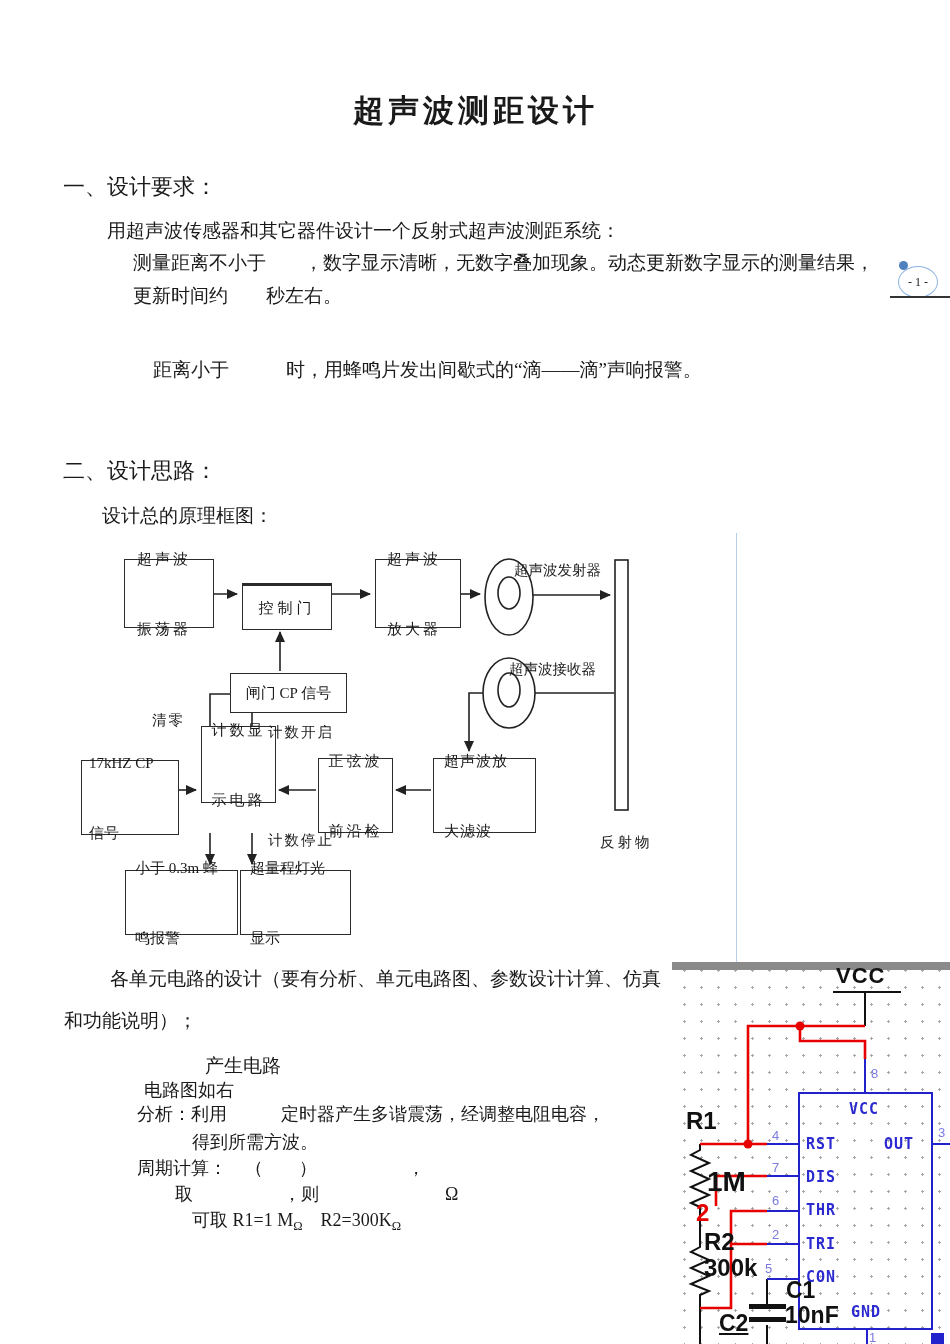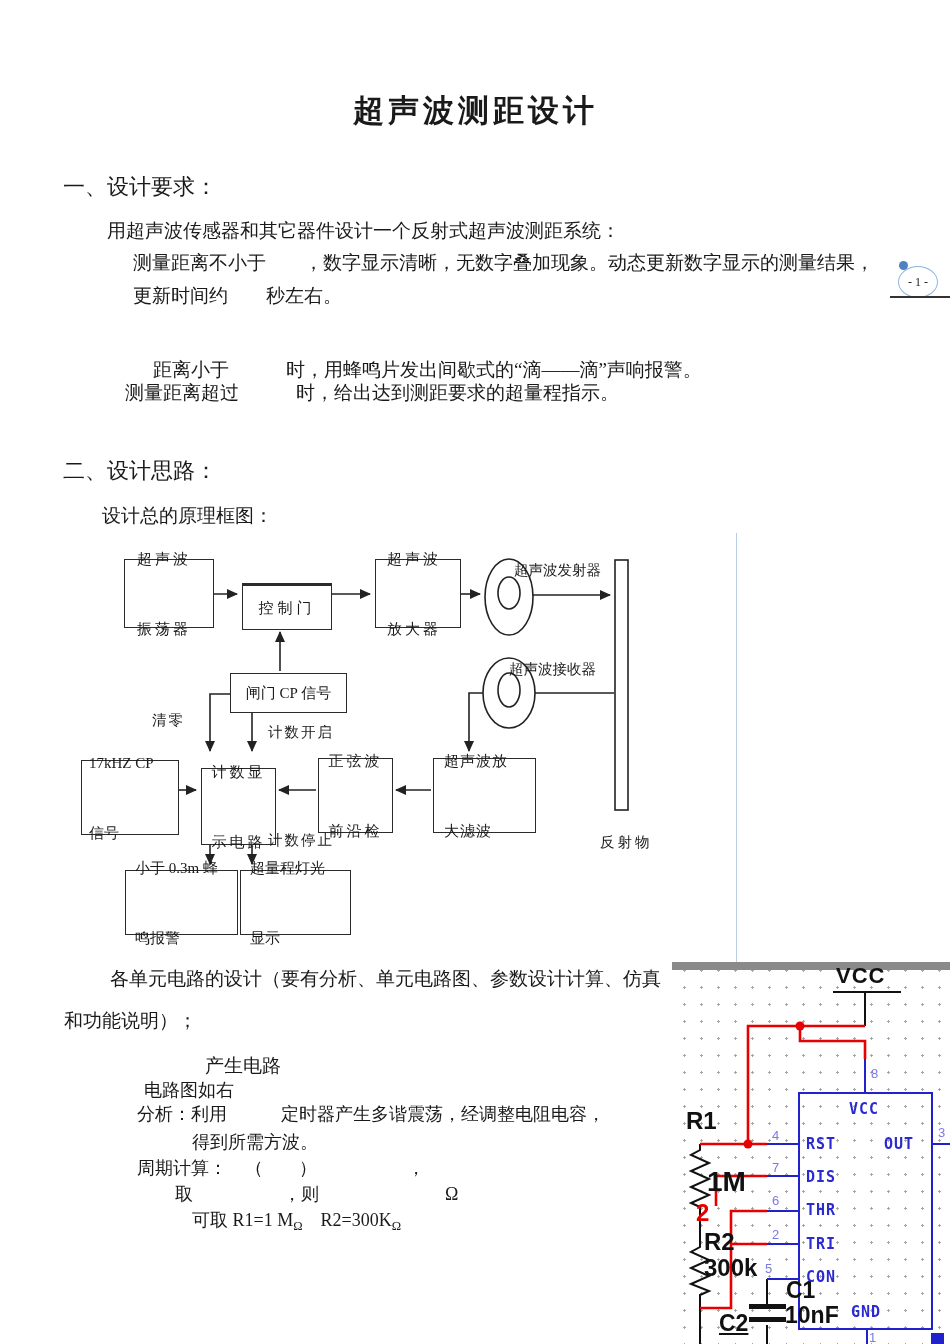--- a/index.html
+++ b/index.html
@@ -35,21 +35,20 @@
 
 <div id="page">
 
   <div class="t title" style="left:353px;top:92px;">超声波测距设计</div>
 
   <div class="t fs22" style="left:63px;top:173px;">一、设计要求：</div>
   <div class="t fs19" style="left:107px;top:219px;">用超声波传感器和其它器件设计一个反射式超声波测距系统：</div>
   <div class="t fs19" style="left:133px;top:251px;">测量距离不小于　　，数字显示清晰，无数字叠加现象。动态更新数字显示的测量结果，</div>
   <div class="t fs19" style="left:133px;top:284px;">更新时间约　　秒左右。</div>
   <div class="t fs19" style="left:125px;top:358px;margin-left:28px;">距离小于　　　时，用蜂鸣片发出间歇式的“滴——滴”声响报警。</div>
-  <div class="t fs19" style="left:125px;top:381px;">测量距离超过　　　时，给出达到测距要求的超量程指示。</div>
 
   <div class="badge-dot"></div>
   <div class="badge">- 1 -</div>
   <div class="badge-line"></div>
 
   <div class="t fs22" style="left:63px;top:457px;">二、设计思路：</div>
   <div class="t fs19" style="left:102px;top:504px;">设计总的原理框图：</div>
 
   <div class="vline"></div>
 
@@ -95,21 +94,21 @@
     <span>超声波</span>
     <span>放大器</span>
   </div>
   <div class="dbox center" style="left:230px;top:673px;width:115px;height:38px;">
     <span>闸门 CP 信号</span>
   </div>
   <div class="dbox" style="left:81px;top:760px;width:89px;height:73px;padding-left:7px;">
     <span>17kHZ CP</span>
     <span>信号</span>
   </div>
-  <div class="dbox center" style="left:201px;top:768px;width:73px;height:75px;letter-spacing:3px;">
+  <div class="dbox center" style="left:201px;top:726px;width:73px;height:75px;letter-spacing:3px;">
     <span>计数显</span>
     <span>示电路</span>
   </div>
   <div class="dbox center" style="left:318px;top:758px;width:73px;height:73px;letter-spacing:3px;">
     <span>正弦波</span>
     <span>前沿检</span>
   </div>
   <div class="dbox" style="left:433px;top:758px;width:91px;height:73px;padding-left:10px;letter-spacing:1px;">
     <span>超声波放</span>
     <span>大滤波</span>

